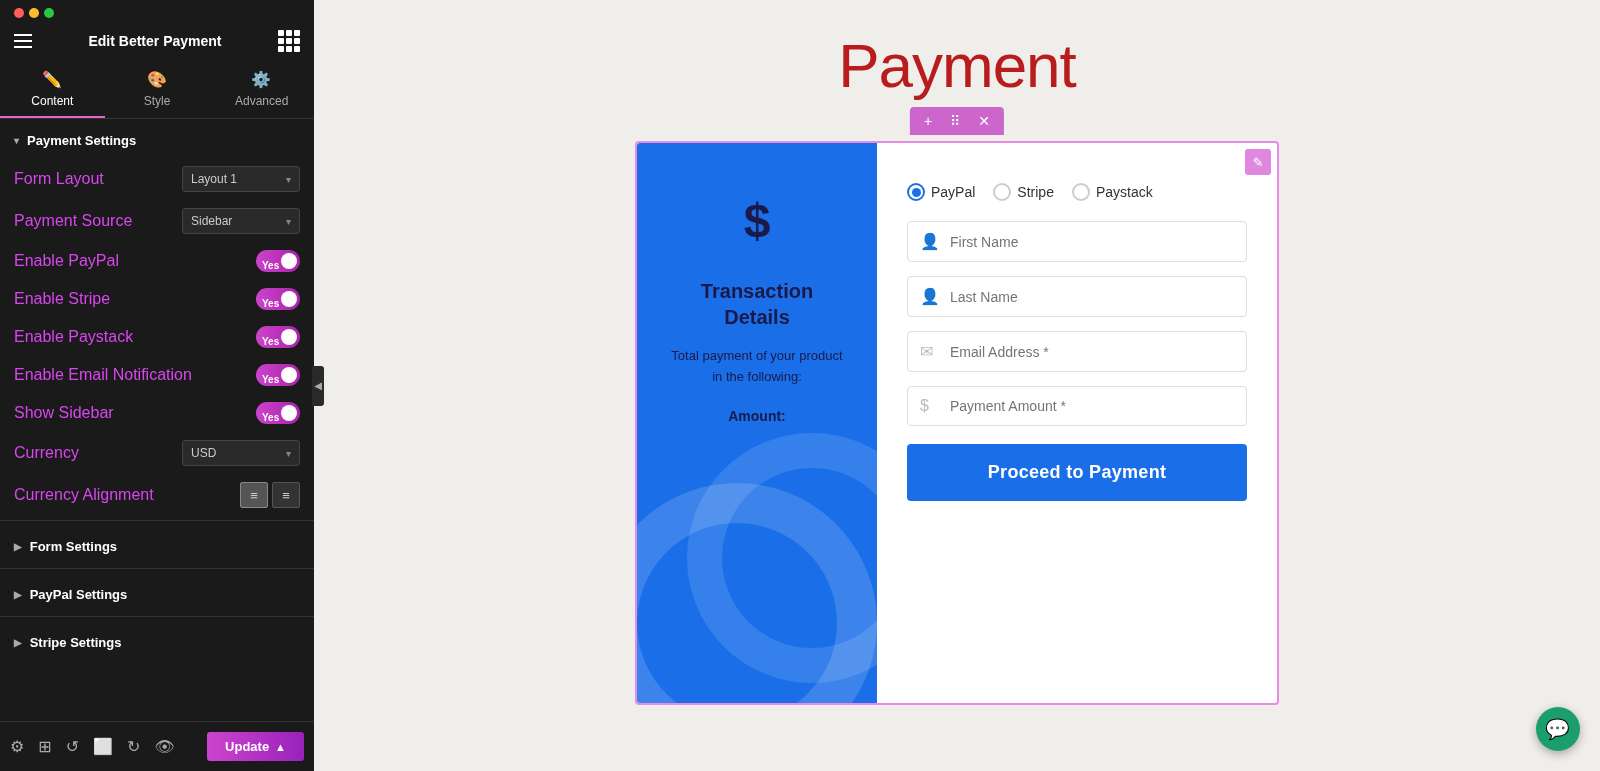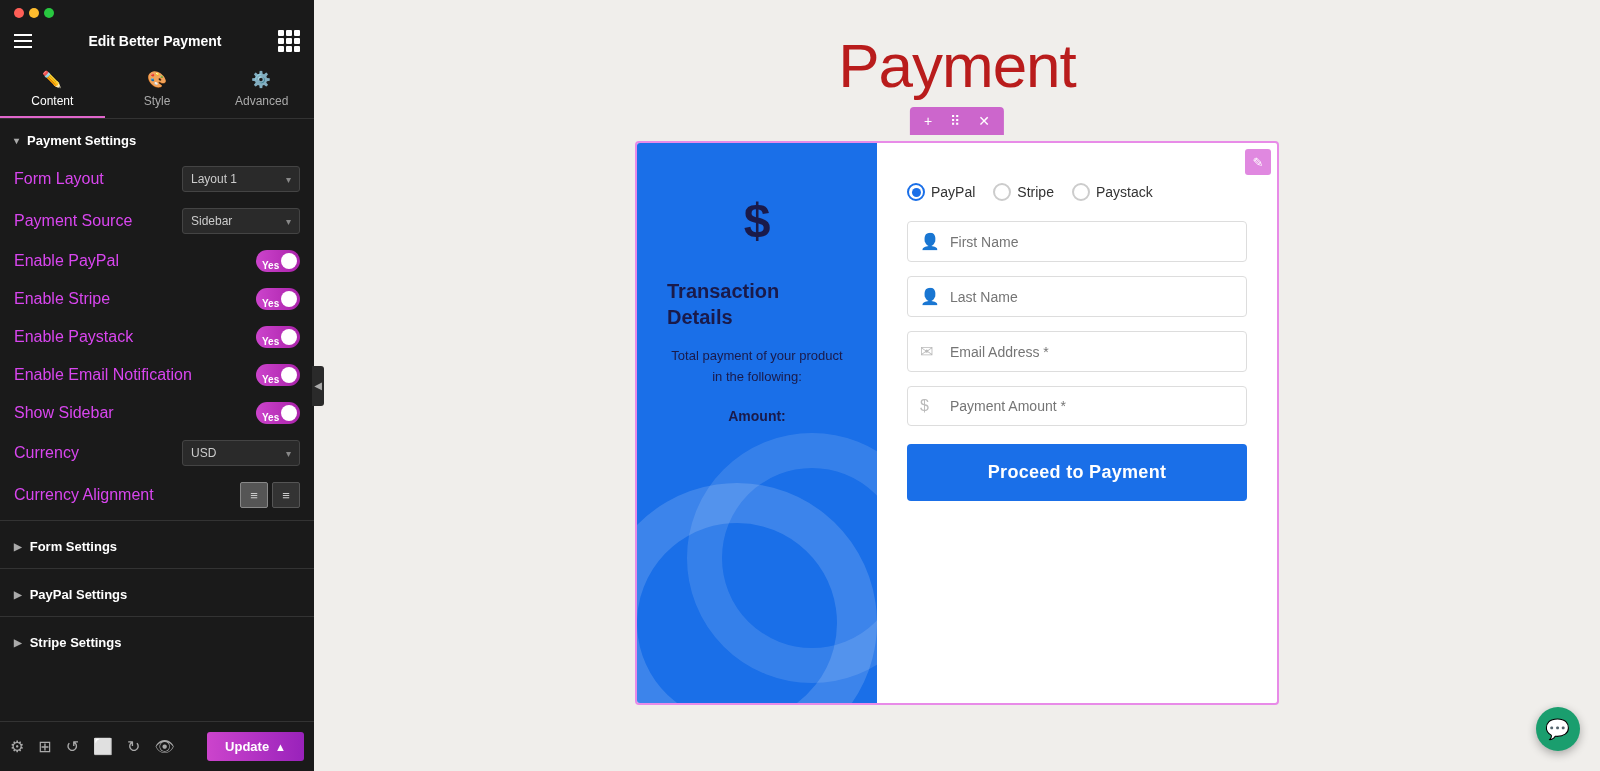--- a/index.html
+++ b/index.html
@@ -321,21 +321,21 @@
       color: #1a1a4a;
       font-weight: 700;
       margin-bottom: 30px;
       z-index: 1;
     }
 
     .transaction-title {
       font-size: 20px;
       font-weight: 700;
       color: #1a1a4a;
-      text-align: left;
+      text-align: center;
       margin-bottom: 16px;
       z-index: 1;
       line-height: 1.3;
     }
 
     .transaction-desc {
       font-size: 13px;
       color: #1a1a4a;
       text-align: center;
       line-height: 1.6;

